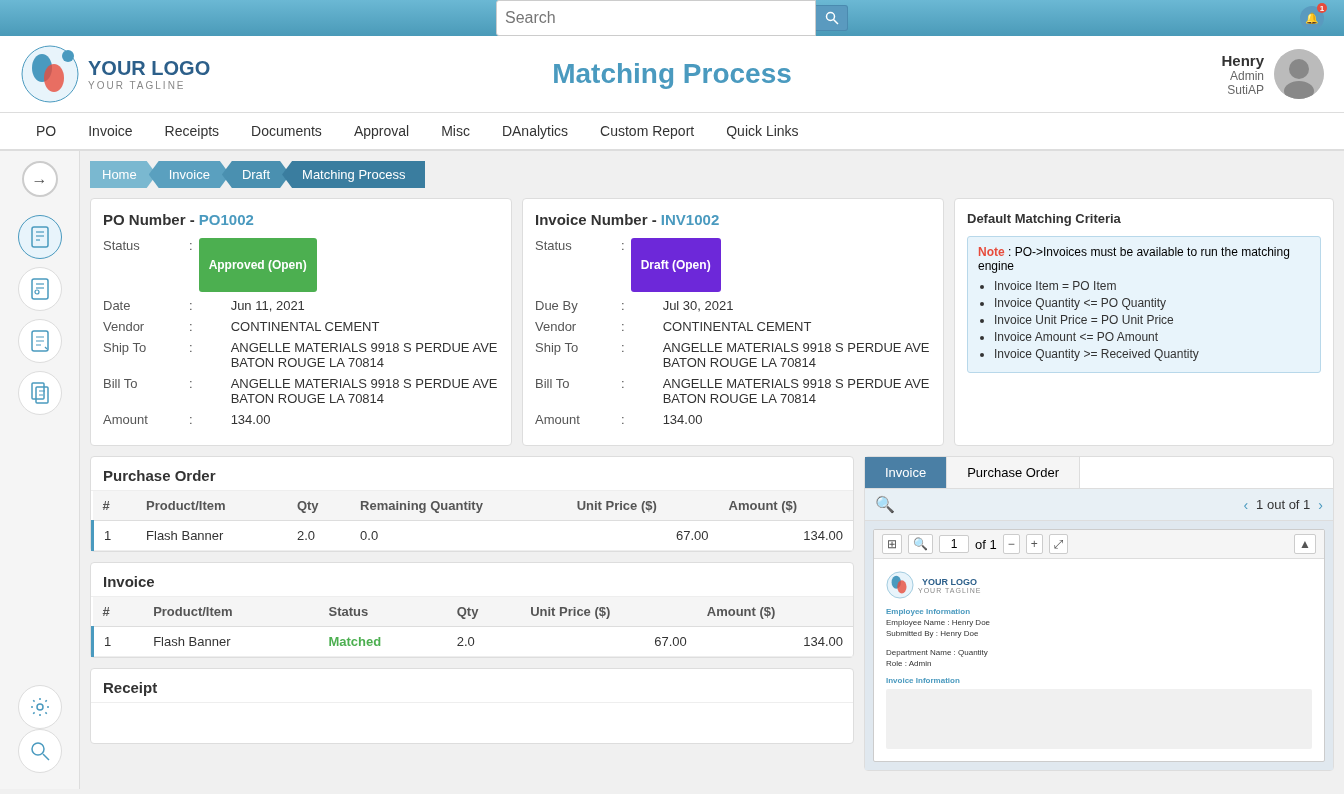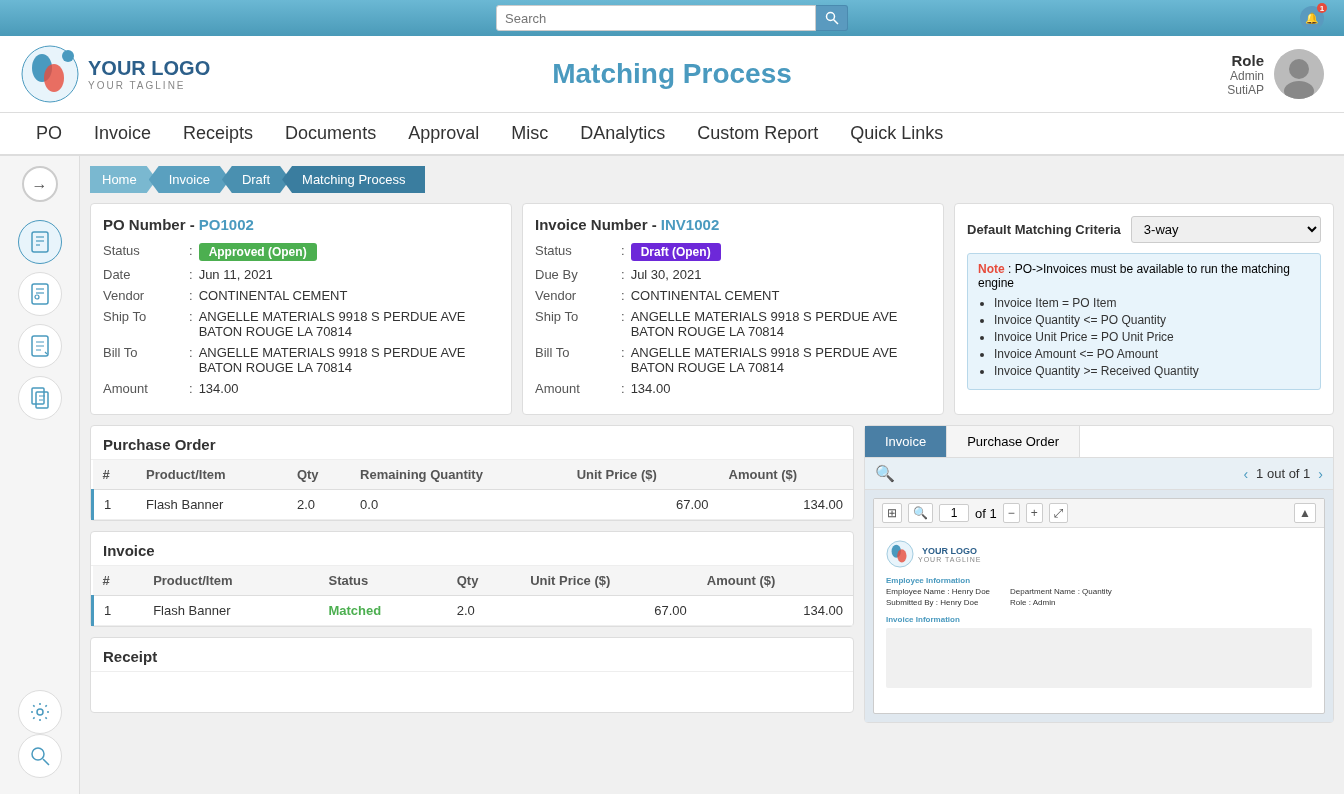--- a/index.html
+++ b/index.html
@@ -13,25 +13,25 @@
       align-items: center;
       justify-content: center;
       position: relative;
     }
     .search-container {
       display: flex;
       align-items: center;
     }
     .search-input {
       width: 320px;
-      height: 26px;
+      height: 36px;
       border: 1px solid #ccc;
       border-radius: 3px 0 0 3px;
       padding: 10px 8px;
-      font-size: 13px;
+      font-size: 16px;
       outline: none;
     }
     .search-btn {
       width: 32px;
       height: 26px;
       background: #5a9abf;
       border: 1px solid #4a8aaf;
       border-left: none;
       border-radius: 0 3px 3px 0;
       cursor: pointer;
@@ -138,21 +138,21 @@
       background: white;
       border-bottom: 2px solid #ddd;
       display: flex;
       align-items: center;
       padding: 0 20px;
     }
     .nav-item {
       padding: 10px 16px;
       cursor: pointer;
       color: #333;
-      font-size: 18px;
+      font-size: 14px;
       border-bottom: 2px solid transparent;
       margin-bottom: -2px;
     }
 
     
     .content-area {
       display: flex;
       height: calc(794px - 36px - 78px - 42px);
     }
 
@@ -275,24 +275,24 @@
       margin-bottom: 10px;
     }
     .card-title span { color: #4a9abf; }
     .info-row {
       display: flex;
       margin-bottom: 6px;
       font-size: 13px;
     }
     .info-label { width: 80px; color: #555; flex-shrink: 0; }
     .info-colon { margin: 0 6px; color: #555; }
-    .info-value { color: #333; }
+    .info-value { color: #333; margin-left: 32px; }
     .status-badge {
       display: inline-block;
-      padding: 2px 10px;
+      padding: 20px 10px;
       border-radius: 3px;
       font-size: 12px;
       font-weight: bold;
     }
     .status-approved { background: #4caf50; color: white; }
     .status-draft { background: #6d28d9; color: white; }
 
     
     .criteria-panel {
       width: 380px;
@@ -503,21 +503,21 @@
       <circle cx="48" cy="12" r="6" fill="#4a9abf"></circle>
     </svg>
     <div class="logo-text">
       <span class="logo-main">YOUR LOGO</span>
       <span class="logo-tagline">YOUR TAGLINE</span>
     </div>
   </div>
   <h1 class="page-title">Matching Process</h1>
   <div class="user-area">
     <div class="user-info">
-      <div class="user-name">Role</div>
+      <div class="user-name">Henry</div>
       <div class="user-role">Admin</div>
       <div class="user-role">SutiAP</div>
     </div>
     <div class="avatar">
       <svg width="50" height="50" viewBox="0 0 50 50">
         <circle cx="25" cy="25" r="25" fill="#bbb"></circle>
         <circle cx="25" cy="20" r="10" fill="#888"></circle>
         <ellipse cx="25" cy="42" rx="15" ry="10" fill="#888"></ellipse>
       </svg>
     </div>
@@ -663,24 +663,20 @@
         <div class="info-row">
           <span class="info-label">Amount</span>
           <span class="info-colon">:</span>
           <span class="info-value">134.00</span>
         </div>
       </div>
 
       <div class="criteria-panel">
         <div class="criteria-header">
           <span class="criteria-label">Default Matching Criteria</span>
-          <select class="criteria-select">
-            <option>3-way</option>
-            <option>2-way</option>
-          </select>
         </div>
         <div class="criteria-note">
           <span class="note-label">Note</span>
           <span>: PO-&gt;Invoices must be available to run the matching engine</span>
           <ul class="criteria-list">
             <li>Invoice Item = PO Item</li>
             <li>Invoice Quantity &lt;= PO Quantity</li>
             <li>Invoice Unit Price = PO Unit Price</li>
             <li>Invoice Amount &lt;= PO Amount</li>
             <li>Invoice Quantity &gt;= Received Quantity</li>
@@ -785,21 +781,21 @@
                   <circle cx="30" cy="30" r="28" fill="#e8f4fb" stroke="#4a9abf" stroke-width="1"></circle>
                   <ellipse cx="22" cy="24" rx="10" ry="14" fill="#4a9abf"></ellipse>
                   <ellipse cx="34" cy="34" rx="10" ry="14" fill="#e74c3c" opacity="0.8"></ellipse>
                 </svg>
                 <div style="margin-left:4px;">
                   <div class="doc-logo-text">YOUR LOGO</div>
                   <div style="font-size:7px;color:#888;letter-spacing:1px;">YOUR TAGLINE</div>
                 </div>
               </div>
               <div class="doc-section-header">Employee Information</div>
-              <div style="display:flex;gap:20px;">
+              <div style="display:flex;gap:8px;flex-direction:column;">
                 <div>
                   <div class="doc-info-line">Employee Name : Henry Doe</div>
                   <div class="doc-info-line">Submitted By : Henry Doe</div>
                 </div>
                 <div>
                   <div class="doc-info-line">Department Name : Quantity</div>
                   <div class="doc-info-line">Role : Admin</div>
                 </div>
               </div>
               <div class="doc-section-header">Invoice Information</div>

